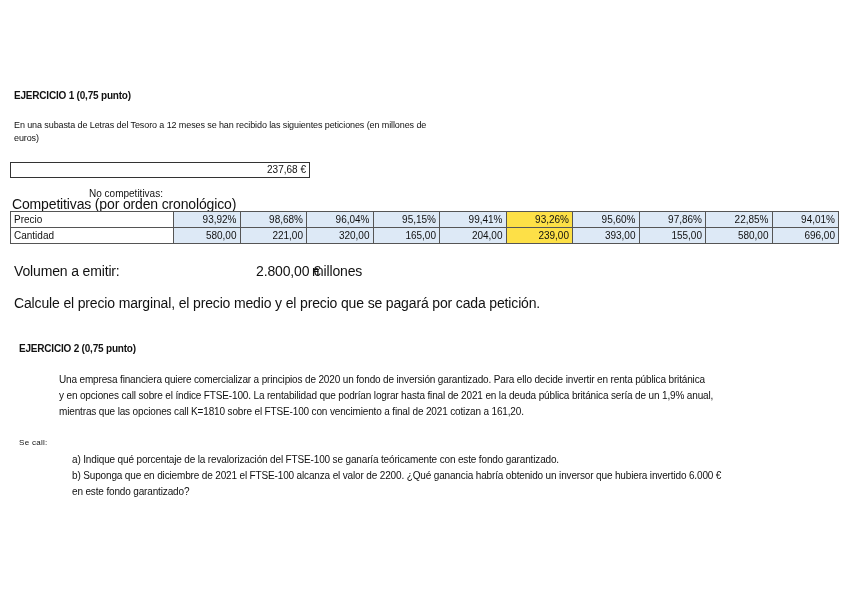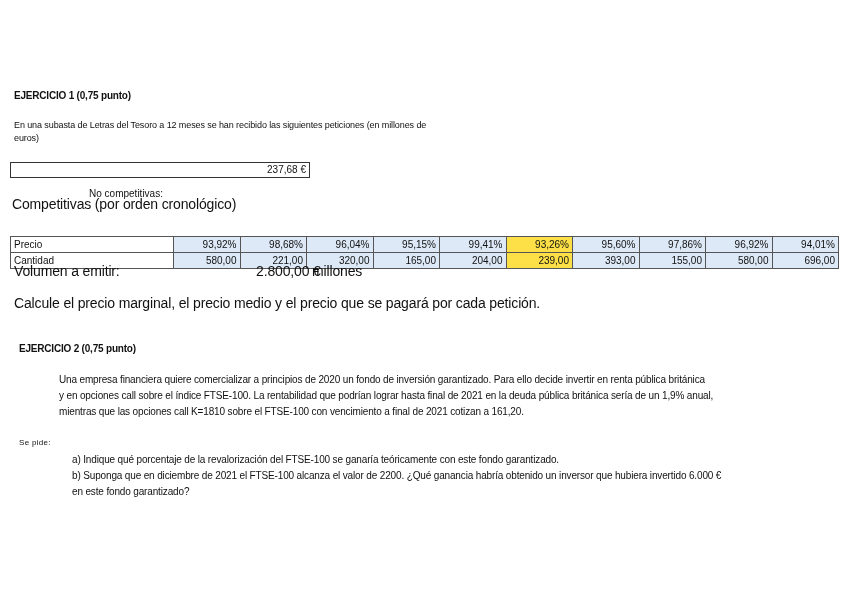--- a/index.html
+++ b/index.html
@@ -64,21 +64,20 @@
     }
 
     
     .comp-table {
       position: absolute;
       left: 10px;
       top: 211px;
       border-collapse: collapse;
       font-size: 10px;
       table-layout: fixed;
-      margin-top: 25px;
     }
     .comp-table td {
       border: 1px solid #555;
       height: 15px;
       padding: 0 3px;
       line-height: 15px;
       box-sizing: border-box;
     }
     .comp-table td.row-label {
       width: 163px;
@@ -114,21 +113,21 @@
     <tr>
       <td class="row-label">Precio</td>
       <td class="cell">93,92%</td>
       <td class="cell">98,68%</td>
       <td class="cell">96,04%</td>
       <td class="cell">95,15%</td>
       <td class="cell">99,41%</td>
       <td class="cell plain">93,26%</td>
       <td class="cell">95,60%</td>
       <td class="cell">97,86%</td>
-      <td class="cell">96,92%</td>
+      <td class="cell">22,85%</td>
       <td class="cell">94,01%</td>
     </tr>
     <tr>
       <td class="row-label">Cantidad</td>
       <td class="cell">580,00</td>
       <td class="cell">221,00</td>
       <td class="cell">320,00</td>
       <td class="cell">165,00</td>
       <td class="cell">204,00</td>
       <td class="cell plain">239,00</td>
@@ -145,17 +144,17 @@
 <div class="abs body-text" style="left:312px; top:263px;">millones</div>
 
 <div class="abs body-text" style="left:14px; top:295px;">Calcule el precio marginal, el precio medio y el precio que se pagará por cada petición.</div>
 
 <div class="abs heading" style="left:19px; top:343px;">EJERCICIO 2 (0,75 punto)</div>
 
 <div class="para-line" style="left:19px; top:374px;">Una empresa financiera quiere comercializar a principios de 2020 un fondo de inversión garantizado.  Para ello decide invertir en renta pública británica</div>
 <div class="para-line" style="left:19px; top:390px;">y en opciones call sobre el índice FTSE-100.  La rentabilidad que podrían lograr hasta final de 2021 en la deuda pública británica sería de un 1,9% anual,</div>
 <div class="para-line" style="left:19px; top:406px;">mientras que las opciones call K=1810 sobre el FTSE-100 con vencimiento a final de 2021 cotizan a 161,20.</div>
 
-<div class="abs" style="left:19px; top:438px; font-size:8px; letter-spacing:0.3px;">Se pide:</div>
+<div class="abs" style="left:19px; top:438px; font-size:8px; letter-spacing:0.3px;">Se call:</div>
 
 <div class="para-line" style="left:32px; top:454px;">a) Indique qué porcentaje de la revalorización del FTSE-100 se ganaría teóricamente con este fondo garantizado.</div>
 <div class="para-line" style="left:32px; top:470px;">b) Suponga que en diciembre de 2021 el FTSE-100 alcanza el valor de 2200.  ¿Qué ganancia habría obtenido un  inversor que hubiera invertido 6.000 €</div>
 <div class="para-line" style="left:32px; top:486px;">en este fondo garantizado?</div>
 
 </body></html>

